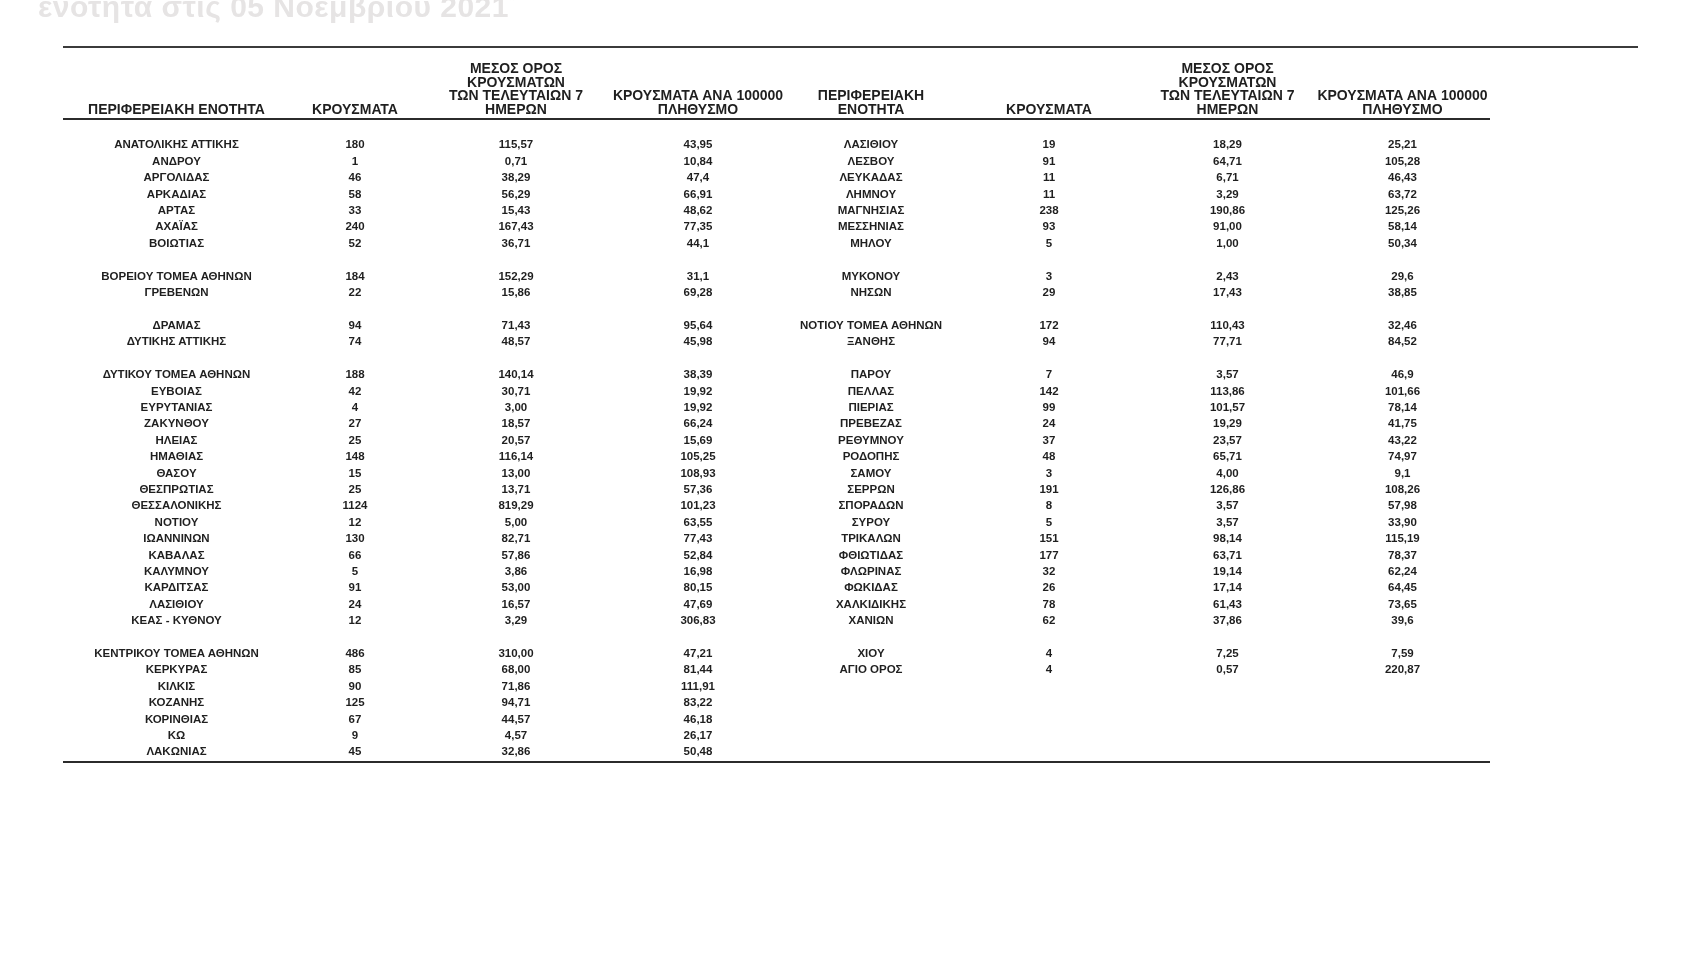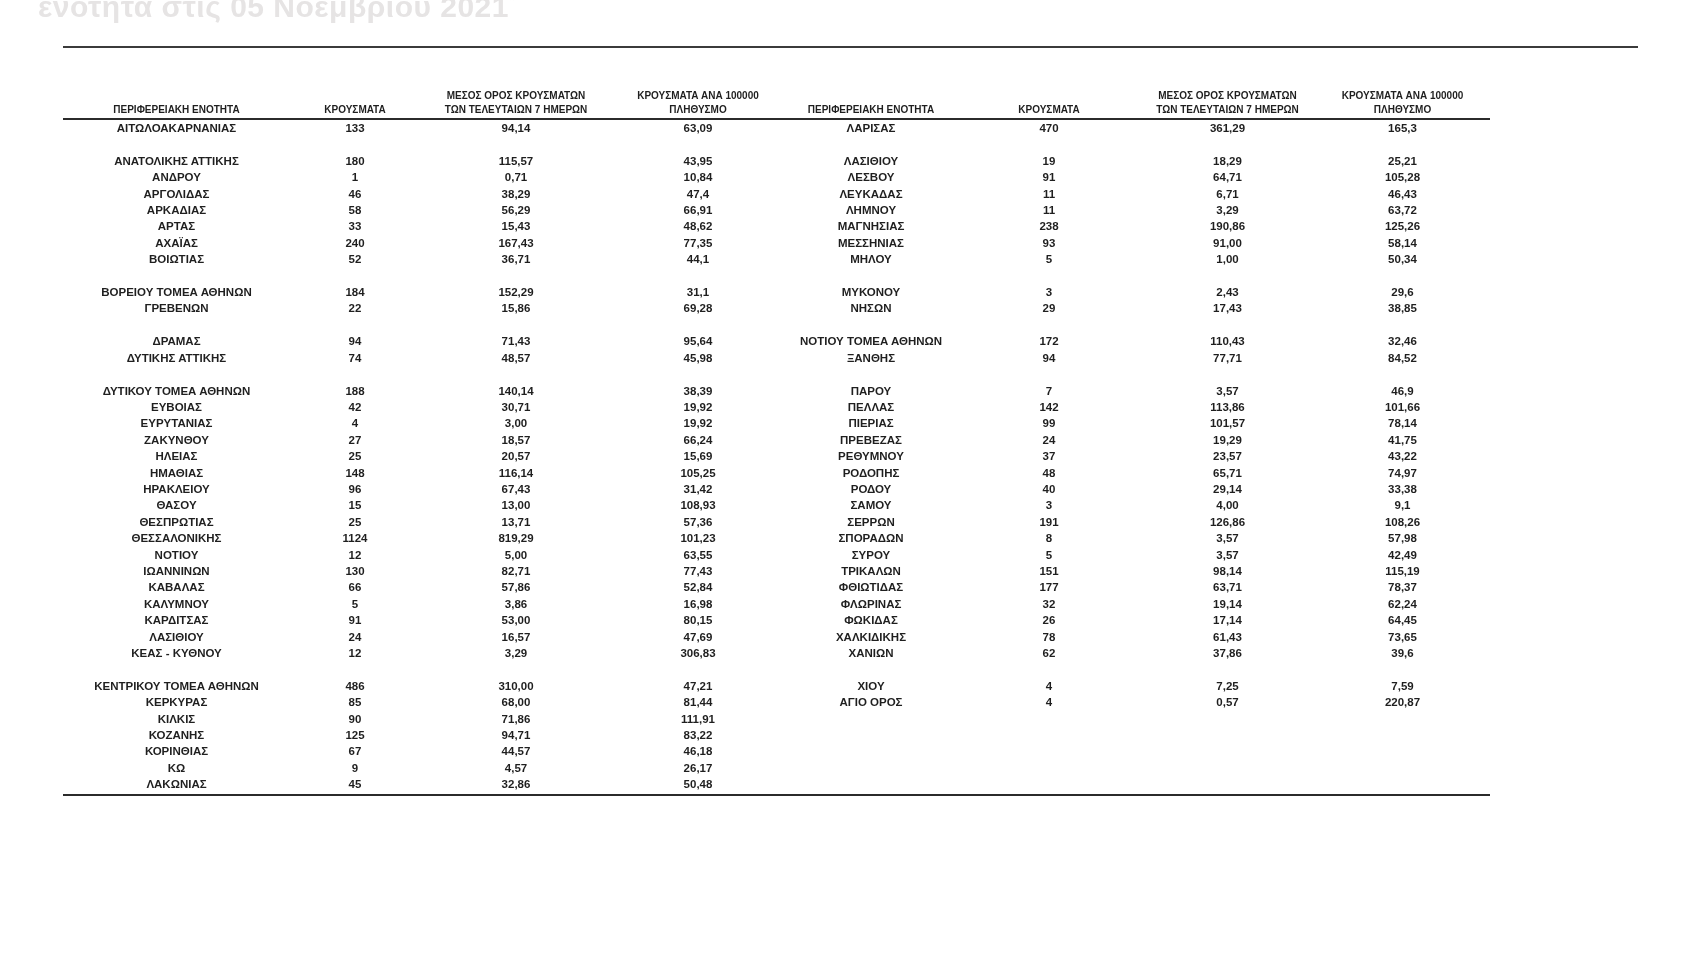--- a/index.html
+++ b/index.html
@@ -16,21 +16,21 @@
     position:absolute;left:63px;top:46px;width:1575px;height:2px;background:#3b3b3b;
   }
   .table-wrap{
     position:absolute;left:63px;top:56px;width:1427px;
   }
   .hdr-row{
     display:flex;align-items:flex-end;height:64px;
     border-bottom:2px solid #2b2b2b;padding-bottom:2px;box-sizing:border-box;
   }
   .hdr-cell{
-    font-size:10px;font-weight:bold;text-align:center;line-height:13.5px;
+    font-size:14px;font-weight:bold;text-align:center;line-height:13.5px;
     white-space:pre-line;
   }
   .data-row{display:flex;height:16.42px;align-items:center;}
   .cell{
     font-size:11.5px;font-weight:bold;text-align:center;line-height:16.42px;
     white-space:nowrap;overflow:visible;
   }
   
   .c1{width:227px;} .c2{width:130px;} .c3{width:192px;} .c4{width:172px;}
   .c5{width:174px;} .c6{width:182px;} .c7{width:175px;} .c8{width:175px;}
@@ -53,30 +53,20 @@
 ΠΛΗΘΥΣΜΟ</div>
     <div class="hdr-cell c5">ΠΕΡΙΦΕΡΕΙΑΚΗ ΕΝΟΤΗΤΑ</div>
     <div class="hdr-cell c6">ΚΡΟΥΣΜΑΤΑ</div>
     <div class="hdr-cell c7">ΜΕΣΟΣ ΟΡΟΣ ΚΡΟΥΣΜΑΤΩΝ
 ΤΩΝ ΤΕΛΕΥΤΑΙΩΝ 7 ΗΜΕΡΩΝ</div>
     <div class="hdr-cell c8">ΚΡΟΥΣΜΑΤΑ ΑΝΑ 100000
 ΠΛΗΘΥΣΜΟ</div>
   </div>
   <div id="rows-container">
       <div class="data-row">
-        <div class="cell c1">ΑΙΤΩΛΟΑΚΑΡΝΑΝΙΑΣ</div>
-        <div class="cell c2">133</div>
-        <div class="cell c3">94,14</div>
-        <div class="cell c4">63,09</div>
-        <div class="cell c5">ΛΑΡΙΣΑΣ</div>
-        <div class="cell c6">470</div>
-        <div class="cell c7">361,29</div>
-        <div class="cell c8">165,3</div>
-      </div>
-      <div class="data-row">
         <div class="cell c1"></div>
         <div class="cell c2"></div>
         <div class="cell c3"></div>
         <div class="cell c4"></div>
         <div class="cell c5"></div>
         <div class="cell c6"></div>
         <div class="cell c7"></div>
         <div class="cell c8"></div>
       </div>
       <div class="data-row">
@@ -273,30 +263,20 @@
         <div class="cell c1">ΗΜΑΘΙΑΣ</div>
         <div class="cell c2">148</div>
         <div class="cell c3">116,14</div>
         <div class="cell c4">105,25</div>
         <div class="cell c5">ΡΟΔΟΠΗΣ</div>
         <div class="cell c6">48</div>
         <div class="cell c7">65,71</div>
         <div class="cell c8">74,97</div>
       </div>
       <div class="data-row">
-        <div class="cell c1">ΗΡΑΚΛΕΙΟΥ</div>
-        <div class="cell c2">96</div>
-        <div class="cell c3">67,43</div>
-        <div class="cell c4">31,42</div>
-        <div class="cell c5">ΡΟΔΟΥ</div>
-        <div class="cell c6">40</div>
-        <div class="cell c7">29,14</div>
-        <div class="cell c8">33,38</div>
-      </div>
-      <div class="data-row">
         <div class="cell c1">ΘΑΣΟΥ</div>
         <div class="cell c2">15</div>
         <div class="cell c3">13,00</div>
         <div class="cell c4">108,93</div>
         <div class="cell c5">ΣΑΜΟΥ</div>
         <div class="cell c6">3</div>
         <div class="cell c7">4,00</div>
         <div class="cell c8">9,1</div>
       </div>
       <div class="data-row">
@@ -320,21 +300,21 @@
         <div class="cell c8">57,98</div>
       </div>
       <div class="data-row">
         <div class="cell c1">ΝΟΤΙΟΥ</div>
         <div class="cell c2">12</div>
         <div class="cell c3">5,00</div>
         <div class="cell c4">63,55</div>
         <div class="cell c5">ΣΥΡΟΥ</div>
         <div class="cell c6">5</div>
         <div class="cell c7">3,57</div>
-        <div class="cell c8">42,49</div>
+        <div class="cell c8">33,90</div>
       </div>
       <div class="data-row">
         <div class="cell c1">ΙΩΑΝΝΙΝΩΝ</div>
         <div class="cell c2">130</div>
         <div class="cell c3">82,71</div>
         <div class="cell c4">77,43</div>
         <div class="cell c5">ΤΡΙΚΑΛΩΝ</div>
         <div class="cell c6">151</div>
         <div class="cell c7">98,14</div>
         <div class="cell c8">115,19</div>

